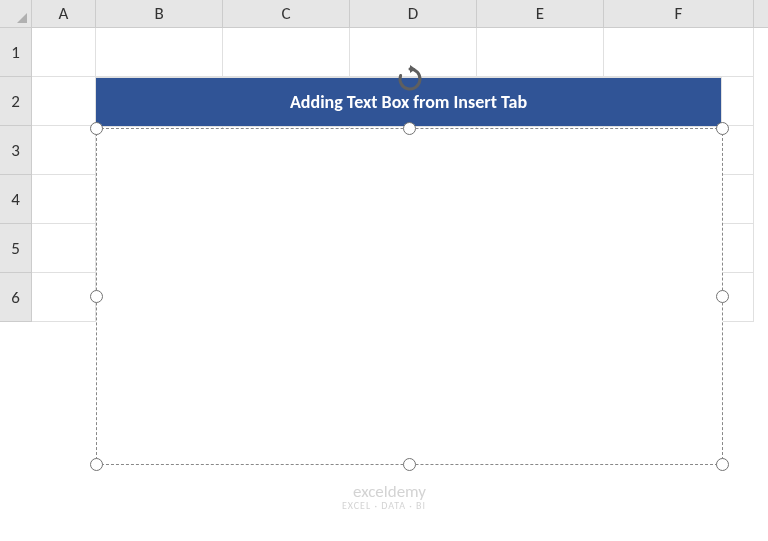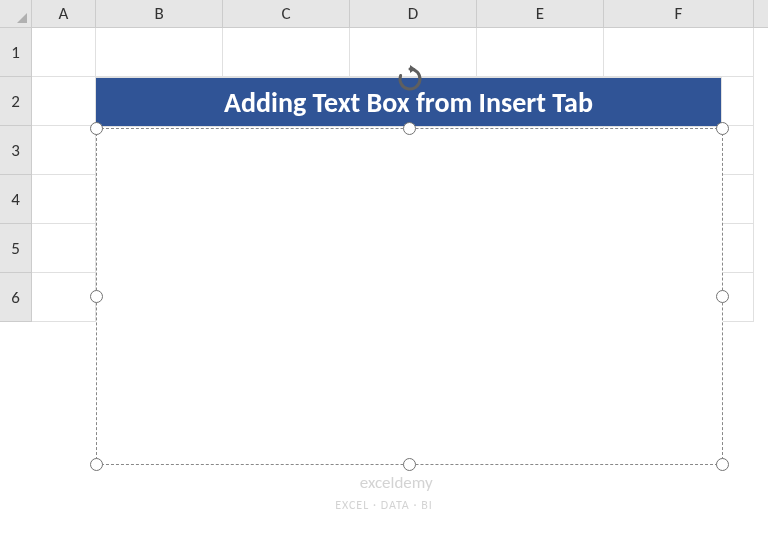--- a/index.html
+++ b/index.html
@@ -85,21 +85,21 @@
       border-bottom: 1px solid #e0e0e0;
     }
     .merged-title {
       position: absolute;
       top: 77px;
       left: 95px;
       width: 627px;
       height: 50px;
       background: #305496;
       color: #fff;
-      font-size: 28px;
+      font-size: 18px;
       font-weight: 600;
       display: flex;
       align-items: center;
       justify-content: center;
       border: 1px solid #e0e0e0;
     }
     .textbox {
       position: absolute;
       top: 128px;
       left: 96px;
@@ -140,24 +140,24 @@
       bottom: 30px;
       left: 50%;
       transform: translateX(-50%);
       font-size: 17px;
       color: rgba(130,130,130,0.35);
       text-align: right;
       pointer-events: none;
       line-height: 1;
     }
     .watermark .sub {
-      font-size: 12px;
+      font-size: 10px;
       letter-spacing: 1px;
       display: block;
-      margin-top: 8px;
+      margin-top: 1px;
     }
   </style>
 </head>
 <body>
 
 <div class="sheet-wrap">
   <div class="corner"></div>
 
   <div class="col-headers">
     <div class="col-head" style="width:64px">

